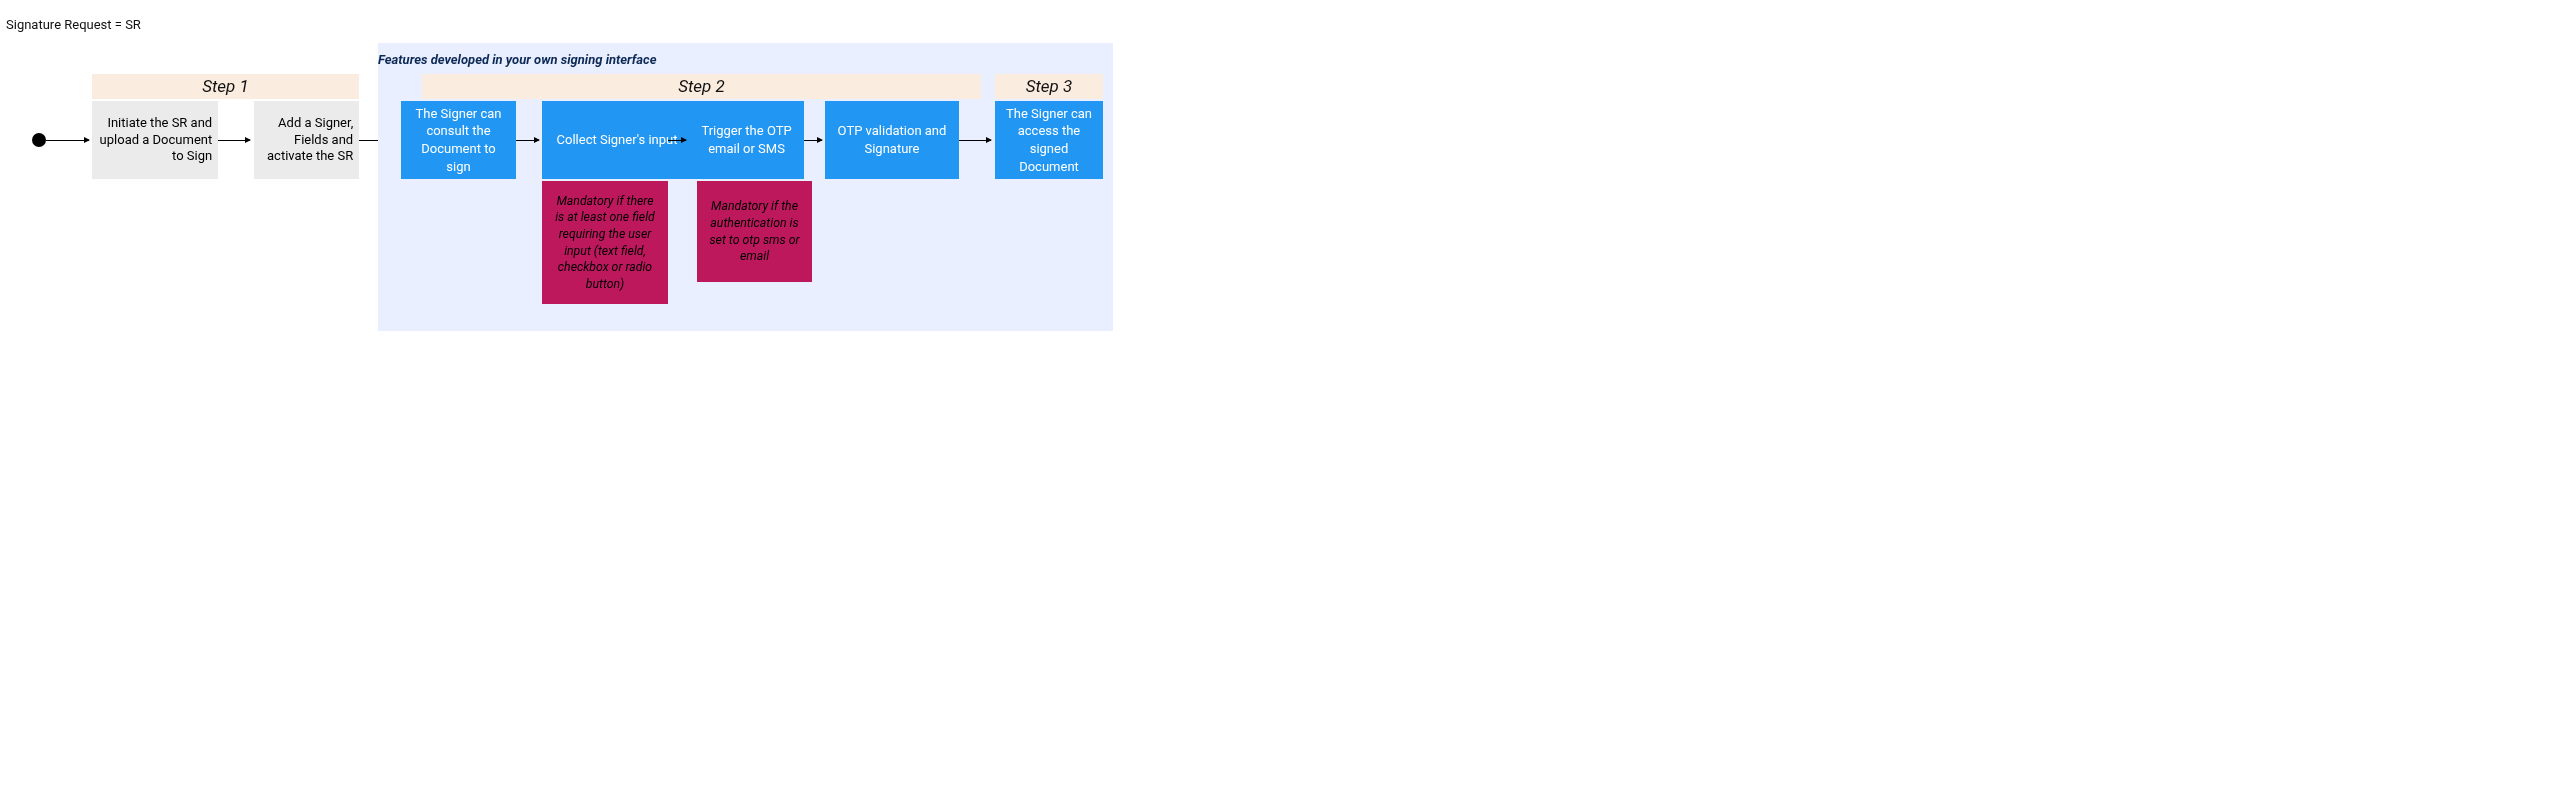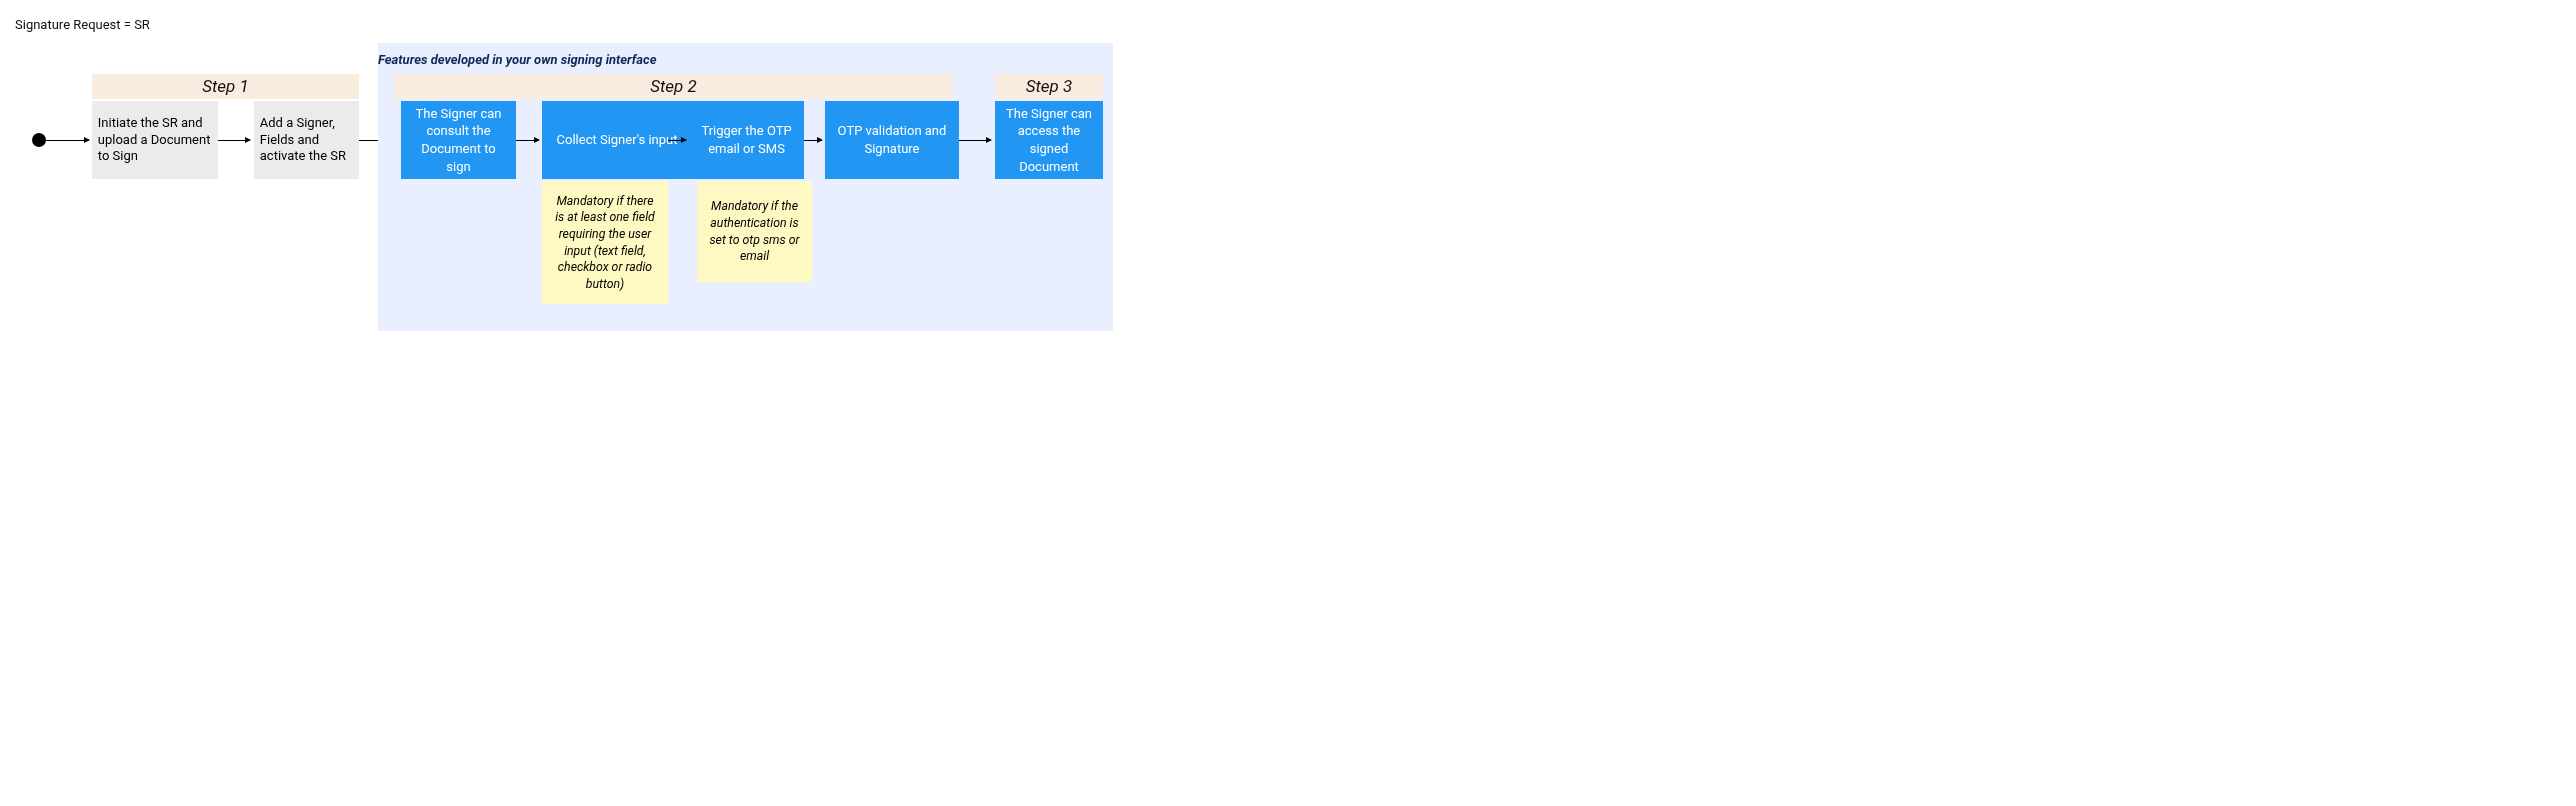--- a/index.html
+++ b/index.html
@@ -11,21 +11,21 @@
   }
   .canvas {
     position: relative;
     width: 1132px;
     height: 353px;
     font-size: 13px;
   }
   .legend {
     position: absolute;
     top: 17.3px;
-    left: 15px;
+    left: 6px;
     font-size: 13px;
   }
 
   
   .start-dot {
     position: absolute;
     width: 14.4px;
     height: 14.4px;
     border-radius: 50%;
     background: #000;
@@ -58,21 +58,21 @@
     font-size: 17px;
     line-height: 24.5px;
     height: 24.5px;
   }
 
   
   .grey-box {
     position: absolute;
     background: #ebebeb;
     color: #000;
-    text-align: left;
+    text-align: right;
     display: flex;
     align-items: center;
     justify-content: center;
     padding: 4.3px 5.8px;
     box-sizing: border-box;
     font-size: 13px;
     line-height: 1.3;
   }
 
   
@@ -104,21 +104,21 @@
     justify-content: center;
     padding: 5.8px 7.2px;
     box-sizing: border-box;
     font-size: 13px;
     line-height: 1.35;
   }
 
   
   .note-box {
     position: absolute;
-    background: #fef9c3;
+    background: #be185d;
     color: #000;
     text-align: center;
     font-style: italic;
     display: flex;
     align-items: center;
     justify-content: center;
     padding: 7.2px 8.6px;
     box-sizing: border-box;
     font-size: 12.3px;
     line-height: 1.35;
@@ -142,21 +142,21 @@
   <div class="arrow" style="left:218px; top:140px; width:32px;"></div>
 
   <div class="grey-box" style="left:254px; top:101px; width:105px; height:78px;">Add a Signer, Fields and activate the SR</div>
 
   <div class="arrow" style="left:359px; top:140px; width:40px;"></div>
 
   <div class="feature-container" style="left:378px; top:43px; width:735px; height:288px;">
     <div class="feature-title">Features developed in your own signing interface</div>
   </div>
 
-  <div class="step-header" style="left:394px; top:74px; width:559px;">Step 2</div>
+  <div class="step-header" style="left:422px; top:74px; width:559px;">Step 2</div>
 
   <div class="step-header" style="left:995px; top:74px; width:108px;">Step 3</div>
 
   <div class="blue-box" style="left:401px; top:101px; width:115px; height:78px;">The Signer can consult the Document to sign</div>
 
   <div class="arrow" style="left:516px; top:140px; width:23px;"></div>
 
   <div class="blue-box" style="left:542px; top:101px; width:150px; height:78px;">Collect Signer's input</div>
 
   <div class="arrow" style="left:668px; top:140px; width:18px;"></div>

